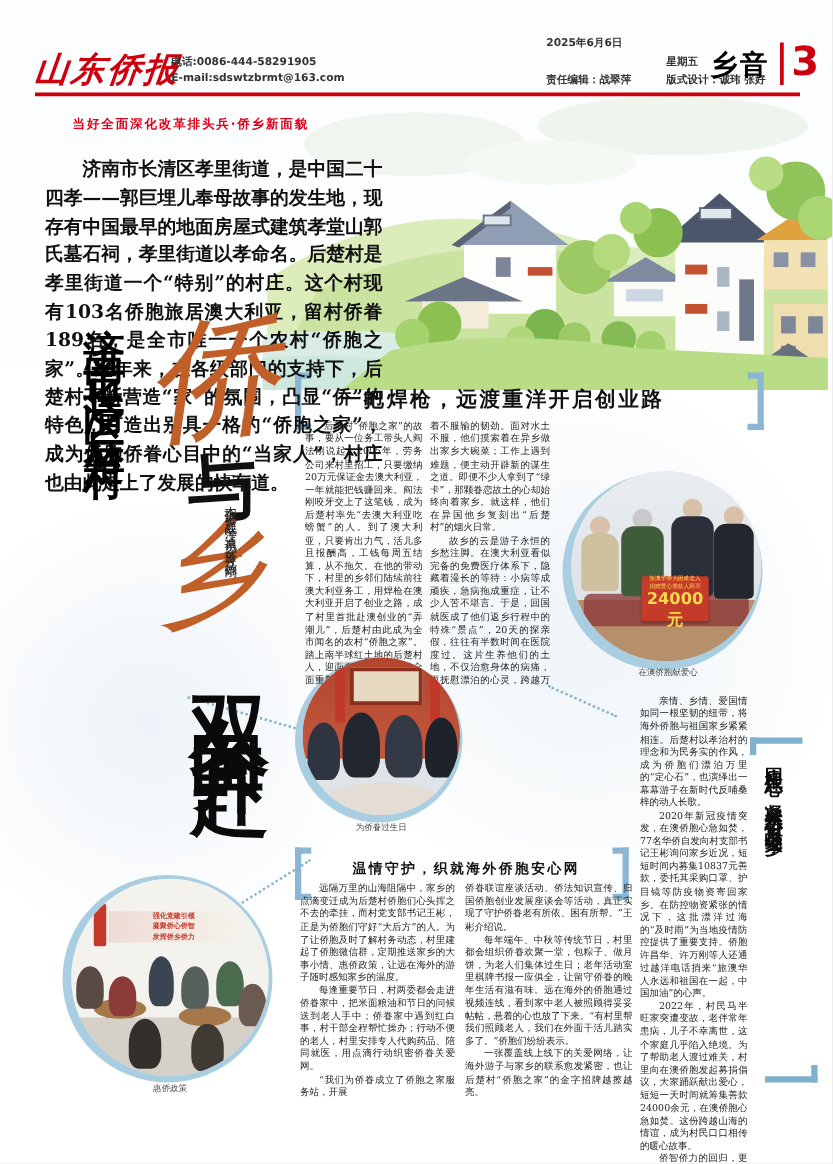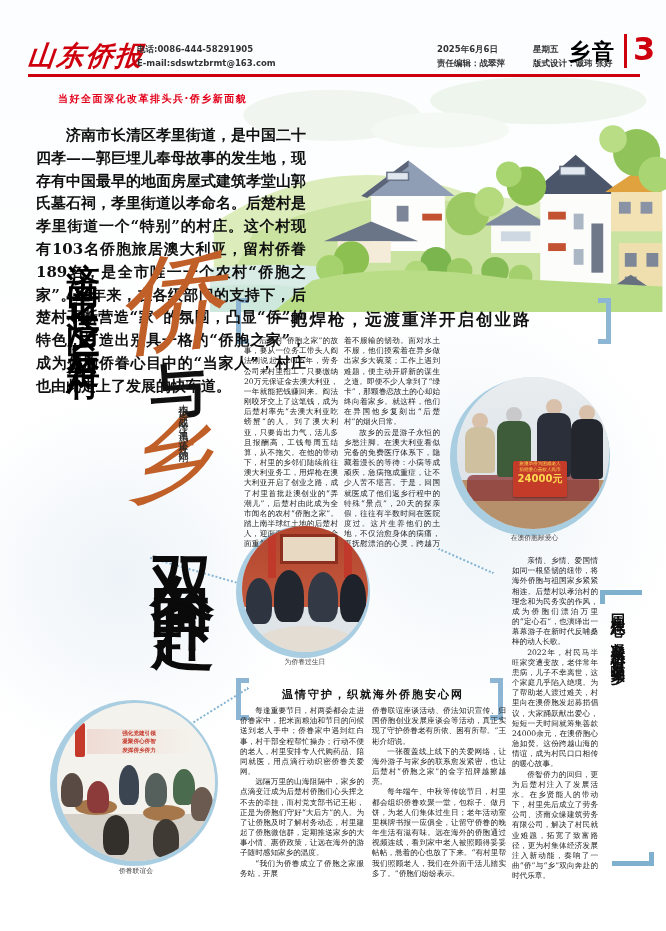--- a/index.html
+++ b/index.html
@@ -15,21 +15,21 @@
     color:#1b1b1b;
   }
   .abs { position:absolute; }
 
   
   .logo { left:28px; top:38px; font-size:27px; font-weight:bold; font-style:italic;
           color:#cf000e; letter-spacing:2px; transform:skewX(-6deg); font-family:"DejaVu Serif",serif; }
   .mh-small { font-size:8.5px; font-weight:bold; color:#333; font-family:"DejaVu Sans",sans-serif; }
   .phone { left:137px; top:44px; }
   .email { left:137px; top:58px; }
-  .mdate { left:437px; top:44px; }
+  .mdate { left:437px; top:29px; }
   .meditor { left:437px; top:58px; }
   .mweek { left:533px; top:44px; }
   .mdesign { left:533px; top:58px; }
   .section-name { left:568px; top:37px; font-size:22px; font-weight:bold; color:#000;
                   font-family:"DejaVu Sans",sans-serif; letter-spacing:2px; }
   .pageno-bar { left:624px; top:34px; width:3px; height:34px; background:#cf000e; }
   .pageno { left:633px; top:30px; font-size:32px; font-weight:bold; color:#cf000e;
             font-family:"DejaVu Sans",sans-serif; }
   .red-rule { left:28px; top:74px; width:612px; height:3px; background:#cf000e; }
 
@@ -95,21 +95,21 @@
   .ph1-cap { left:462px; top:533px; width:145px; }
   .ph1 .wall { position:absolute; left:0; top:0; width:100%; height:68%; background:linear-gradient(180deg,#e9edf0,#dde3e8); }
   .ph1 .floor { position:absolute; left:0; bottom:0; width:100%; height:32%; background:#b5906b; }
   .ph1 .sofa { position:absolute; left:10px; bottom:28px; width:132px; height:26px; background:#8d3b3b; border-radius:6px; opacity:.8;}
   .person { position:absolute; }
   .person .head { width:16px; height:16px; border-radius:50%; background:#d9c0ab; margin:0 auto; }
   .person .body { width:30px; height:46px; border-radius:10px 10px 4px 4px; margin-top:-2px; }
   .sign { position:absolute; left:56px; top:84px; width:54px; height:36px; background:#c43b2a;
           border-radius:2px; text-align:center; z-index:5; box-shadow:0 1px 2px rgba(0,0,0,.3);}
   .sign .sl { font-size:4.6px; color:#ffd94f; line-height:1.25; font-family:"DejaVu Sans",sans-serif;}
-  .sign .amt { font-size:10px; font-weight:bold; color:#ffd94f; font-family:"DejaVu Sans",sans-serif; }
+  .sign .amt { font-size:13px; font-weight:bold; color:#ffd94f; font-family:"DejaVu Sans",sans-serif; }
 
   .ph2-cre { left:236px; top:526px; width:134px; height:132px; }
   .ph2 { left:242px; top:526px; width:126px; height:126px; }
   .ph2-cap { left:252px; top:657px; width:106px; }
   .ph2 .wall { position:absolute; left:0; top:0; width:100%; height:64%; background:linear-gradient(180deg,#b3452e,#c2593d); }
   .ph2 .painting { position:absolute; left:38px; top:8px; width:58px; height:30px; background:#e8d9c2; border:3px solid #8d2f1f; }
   .ph2 .couplet { position:absolute; width:8px; height:46px; background:#c0392b; top:6px; }
   .ph2 .table { position:absolute; left:14px; bottom:-8px; width:100px; height:34px; background:#e3ddd4; border-radius:50%; }
 
   .ph3-cre { left:50px; top:700px; width:168px; height:166px; }
@@ -280,28 +280,28 @@
     <div class="blob" style="left:66px; top:46px; width:30px; height:50px; background:#343a45;"></div>
     <div class="blob" style="left:98px; top:48px; width:26px; height:48px; background:#1e222a;"></div>
     <div class="table"></div>
   </div>
   <div class="abs caption ph2-cap">为侨眷过生日</div>
 
   <div class="abs bk-l s2-bk-l"></div>
   <h2 class="abs headline s2-headline">温情守护，织就海外侨胞安心网</h2>
   <div class="abs bk-r s2-bk-r"></div>
   <div class="abs col s2-col1">
+    <p>远隔万里的山海阻隔中，家乡的点滴变迁成为后楚村侨胞们心头挥之不去的牵挂，而村党支部书记王彬，正是为侨胞们守好“大后方”的人。为了让侨胞及时了解村务动态，村里建起了侨胞微信群，定期推送家乡的大事小情、惠侨政策，让远在海外的游子随时感知家乡的温度。</p>
     <p>每逢重要节日，村两委都会走进侨眷家中，把米面粮油和节日的问候送到老人手中；侨眷家中遇到红白事，村干部全程帮忙操办；行动不便的老人，村里安排专人代购药品、陪同就医，用点滴行动织密侨眷关爱网。</p>
-    <p>远隔万里的山海阻隔中，家乡的点滴变迁成为后楚村侨胞们心头挥之不去的牵挂，而村党支部书记王彬，正是为侨胞们守好“大后方”的人。为了让侨胞及时了解村务动态，村里建起了侨胞微信群，定期推送家乡的大事小情、惠侨政策，让远在海外的游子随时感知家乡的温度。</p>
     <p>“我们为侨眷成立了侨胞之家服务站，开展</p>
   </div>
   <div class="abs col s2-col2">
     <p class="noindent">侨眷联谊座谈活动、侨法知识宣传、归国侨胞创业发展座谈会等活动，真正实现了守护侨眷老有所依、困有所帮。”王彬介绍说。</p>
+    <p>每年端午、中秋等传统节日，村里都会组织侨眷欢聚一堂，包粽子、做月饼，为老人们集体过生日；老年活动室里棋牌书报一应俱全，让留守侨眷的晚年生活有滋有味。远在海外的侨胞通过视频连线，看到家中老人被照顾得妥妥帖帖，悬着的心也放了下来。“有村里帮我们照顾老人，我们在外面干活儿踏实多了。”侨胞们纷纷表示。</p>
     <p>一张覆盖线上线下的关爱网络，让海外游子与家乡的联系愈发紧密，也让后楚村“侨胞之家”的金字招牌越擦越亮。</p>
-    <p>每年端午、中秋等传统节日，村里都会组织侨眷欢聚一堂，包粽子、做月饼，为老人们集体过生日；老年活动室里棋牌书报一应俱全，让留守侨眷的晚年生活有滋有味。远在海外的侨胞通过视频连线，看到家中老人被照顾得妥妥帖帖，悬着的心也放了下来。“有村里帮我们照顾老人，我们在外面干活儿踏实多了。”侨胞们纷纷表示。</p>
   </div>
 
   <div class="abs crescent ph3-cre"></div>
   <div class="abs photo ph3">
     <div class="wall"></div>
     <div class="floor"></div>
     <div class="mural">
       <div class="flag"></div>
       <div class="ml">强化党建引领</div>
       <div class="ml">凝聚侨心侨智</div>
@@ -311,24 +311,25 @@
     <div class="tbl" style="left:86px; top:102px;"></div>
     <div class="blob" style="left:4px; top:70px; width:22px; height:34px; background:#5a4a44;"></div>
     <div class="blob" style="left:30px; top:78px; width:22px; height:32px; background:#8c3a3a;"></div>
     <div class="blob" style="left:62px; top:62px; width:20px; height:40px; background:#3b4552;"></div>
     <div class="blob" style="left:88px; top:70px; width:22px; height:34px; background:#55605c;"></div>
     <div class="blob" style="left:116px; top:66px; width:22px; height:36px; background:#4a6b4e;"></div>
     <div class="blob" style="left:134px; top:84px; width:22px; height:34px; background:#6a5a50;"></div>
     <div class="blob" style="left:46px; top:112px; width:26px; height:40px; background:#33302c;"></div>
     <div class="blob" style="left:96px; top:116px; width:26px; height:38px; background:#403a34;"></div>
   </div>
-  <div class="abs caption ph3-cap">侨眷联谊会</div>
+  <div class="abs caption ph3-cap">惠侨政策</div>
 
   <div class="abs s3-bk-top"></div>
   <h2 class="abs s3-headline">同根连心，凝聚侨心侨力反哺家乡</h2>
   <div class="abs s3-bk-bot"></div>
   <div class="abs col s3-col">
     <p>亲情、乡情、爱国情如同一根坚韧的纽带，将海外侨胞与祖国家乡紧紧相连。后楚村以孝治村的理念和为民务实的作风，成为侨胞们漂泊万里的“定心石”，也演绎出一幕幕游子在新时代反哺桑梓的动人长歌。</p>
+    <p>2020年新冠疫情突发，在澳侨胞心急如焚，77名华侨自发向村支部书记王彬询问家乡近况，短短时间内募集10837元善款，委托其采购口罩、护目镜等防疫物资寄回家乡。在防控物资紧张的情况下，这批漂洋过海的“及时雨”为当地疫情防控提供了重要支持。侨胞许昌华、许万刚等人还通过越洋电话捎来“旅澳华人永远和祖国在一起，中国加油”的心声。</p>
     <p>2022年，村民马半旺家突遭变故，老伴常年患病，儿子不幸离世，这个家庭几乎陷入绝境。为了帮助老人渡过难关，村里向在澳侨胞发起募捐倡议，大家踊跃献出爱心，短短一天时间就筹集善款24000余元，在澳侨胞心急如焚。这份跨越山海的情谊，成为村民口口相传的暖心故事。</p>
     <p>侨智侨力的回归，更为后楚村注入了发展活水。在乡贤能人的带动下，村里先后成立了劳务公司、济南众缘建筑劳务有限公司，解决了村民就业难题，拓宽了致富路径，更为村集体经济发展注入新动能，奏响了一曲“侨”与“乡”双向奔赴的时代乐章。</p>
   </div>
 
 </div>
 
 </body></html>

